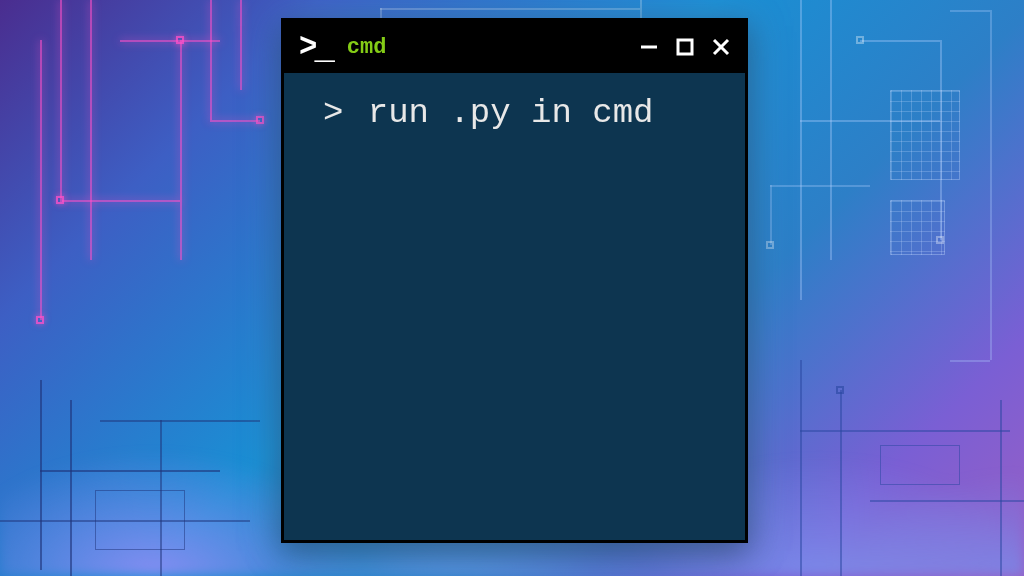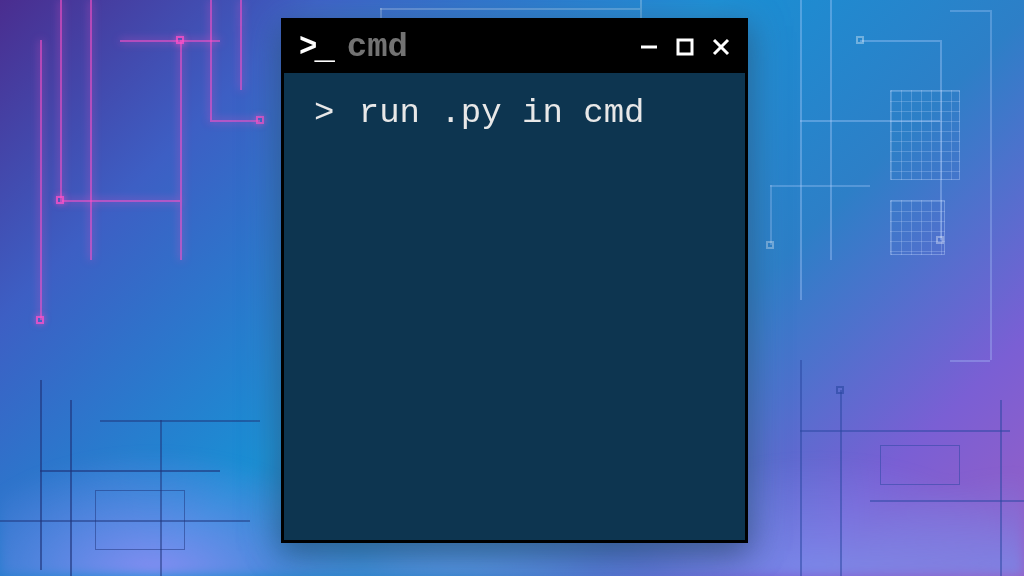--- a/index.html
+++ b/index.html
@@ -79,22 +79,22 @@
       font-family: 'Consolas','Courier New',monospace;
       letter-spacing: -2px;
       line-height: 1;
       display: flex;
       align-items: center;
     }
     .prompt-icon .chev { display:inline-block; transform: scaleX(0.9); }
     .prompt-icon .und { display:inline-block; transform: translateY(2px); margin-left:-2px; }
     
     .title-text {
-      color: #737373;
-      font-size: 34px;
+      color: #84cc16;
+      font-size: 22px;
       font-weight: bold;
       font-family: 'Consolas','Courier New',monospace;
       margin-left: 6px;
       flex: 1;
     }
     
     .win-controls {
       display: flex;
       align-items: center;
       gap: 8px;
@@ -103,21 +103,21 @@
     .win-btn {
       width: 28px; height: 28px;
       display:flex; align-items:center; justify-content:center;
       cursor: pointer;
     }
     .win-btn svg { display:block; }
     
     .term-body {
       background: #0d3550;
       height: calc(100% - 52px);
-      padding: 18px 30px;
+      padding: 18px 39px;
       color: #e8e8e8;
       font-size: 34px;
       line-height: 1.35;
       font-family: 'Consolas','Courier New',monospace;
     }
     .term-line { white-space: pre-wrap; word-break: break-word; }
     .prompt-char { margin-right: 4px; }
     
     
     .fg-lines { position:absolute; inset:0; pointer-events:none; }

